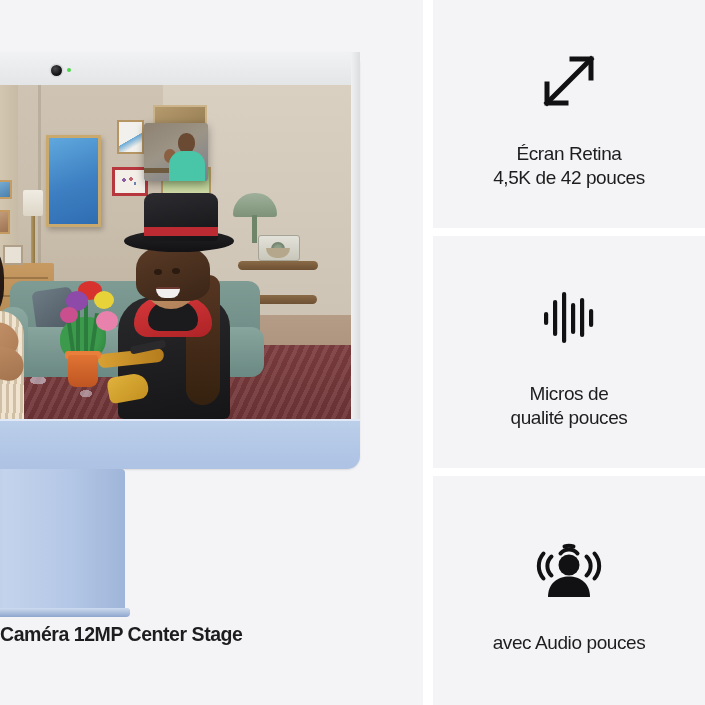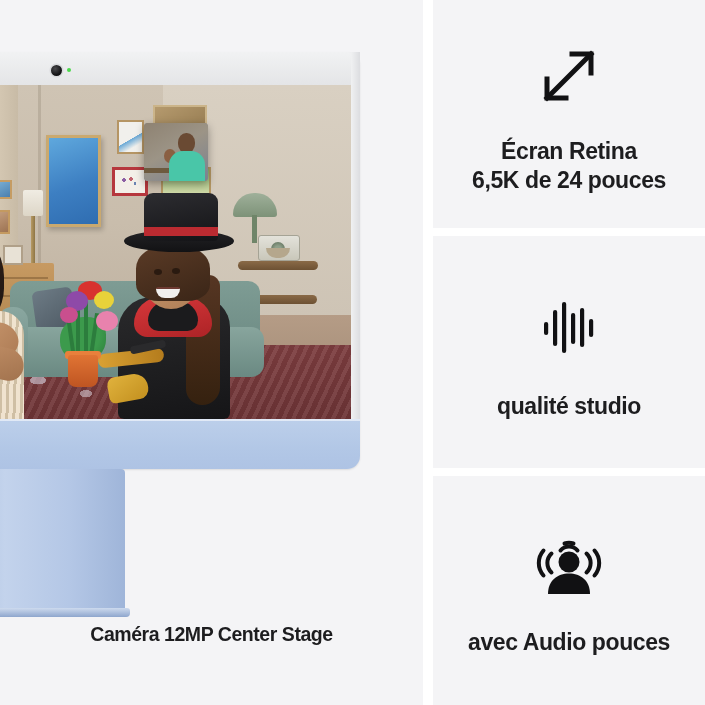--- a/index.html
+++ b/index.html
@@ -496,21 +496,21 @@
     width: 190px; height: 9px;
     border-radius: 0 3px 4px 4px;
     background: linear-gradient(180deg,#cddaee,#8ea6cd);
   }
 
   
   .left-caption {
     position: absolute;
     left: 0; top: 622px;
     width: 423px;
-    text-align: center;
+    text-align: left;
     font-size: 19.5px;
     font-weight: 700;
     letter-spacing: -0.45px;
     color: #1d1d1f;
     line-height: 1.25;
   }
 
   
   .right-col {
     position: absolute;
@@ -534,22 +534,22 @@
 
   .feature-icon {
     display: flex;
     align-items: center;
     justify-content: center;
     height: 86px;
     margin-bottom: 10px;
   }
   .feature-label {
     text-align: center;
-    font-size: 23px;
-    font-weight: 700;
+    font-size: 19px;
+    font-weight: 400;
     letter-spacing: -0.4px;
     line-height: 1.26;
     color: #1d1d1f;
     padding: 0 14px;
   }
   .card-1 .feature-icon { margin-bottom: 18px; }
   .card-2 .feature-icon { margin-bottom: 22px; }
   .card-3 .feature-icon { margin-bottom: 18px; }
 </style>
 </head>
@@ -667,37 +667,38 @@
     <div class="feature-card card-1">
       <div class="feature-icon">
         <svg width="62" height="62" viewBox="0 0 62 62" fill="none" stroke="#111113" stroke-width="5" stroke-linecap="square" stroke-linejoin="miter">
           <line x1="9" y1="53" x2="53" y2="9"></line>
           <polyline points="34,9 53,9 53,28"></polyline>
           <polyline points="9,34 9,53 28,53"></polyline>
         </svg>
       </div>
       <div class="feature-label">
         <div>Écran Retina</div>
-        <div>6,5K de 24 pouces</div>
+        <div>4,5K de 42 pouces</div>
       </div>
     </div>
 
     <div class="feature-card card-2">
       <div class="feature-icon">
         <svg width="62" height="62" viewBox="0 0 62 62" fill="#111113">
           <rect x="6" y="26" width="4.2" height="13" rx="2.1"></rect>
           <rect x="15" y="14" width="4.2" height="36" rx="2.1"></rect>
           <rect x="24" y="6" width="4.2" height="51" rx="2.1"></rect>
           <rect x="33" y="17" width="4.2" height="31" rx="2.1"></rect>
           <rect x="42" y="12" width="4.2" height="39" rx="2.1"></rect>
           <rect x="51" y="23" width="4.2" height="18" rx="2.1"></rect>
         </svg>
       </div>
       <div class="feature-label">
-        <div>qualité studio</div>
+        <div>Micros de</div>
+        <div>qualité pouces</div>
       </div>
     </div>
 
     <div class="feature-card card-3">
       <div class="feature-icon">
         <svg width="66" height="62" viewBox="0 0 66 62" fill="none">
 
           <circle cx="33" cy="26" r="10.5" fill="#111113"></circle>
 
           <path d="M12 58 C12 44.5 21.5 37.5 33 37.5 C44.5 37.5 54 44.5 54 58 Z" fill="#111113"></path>

